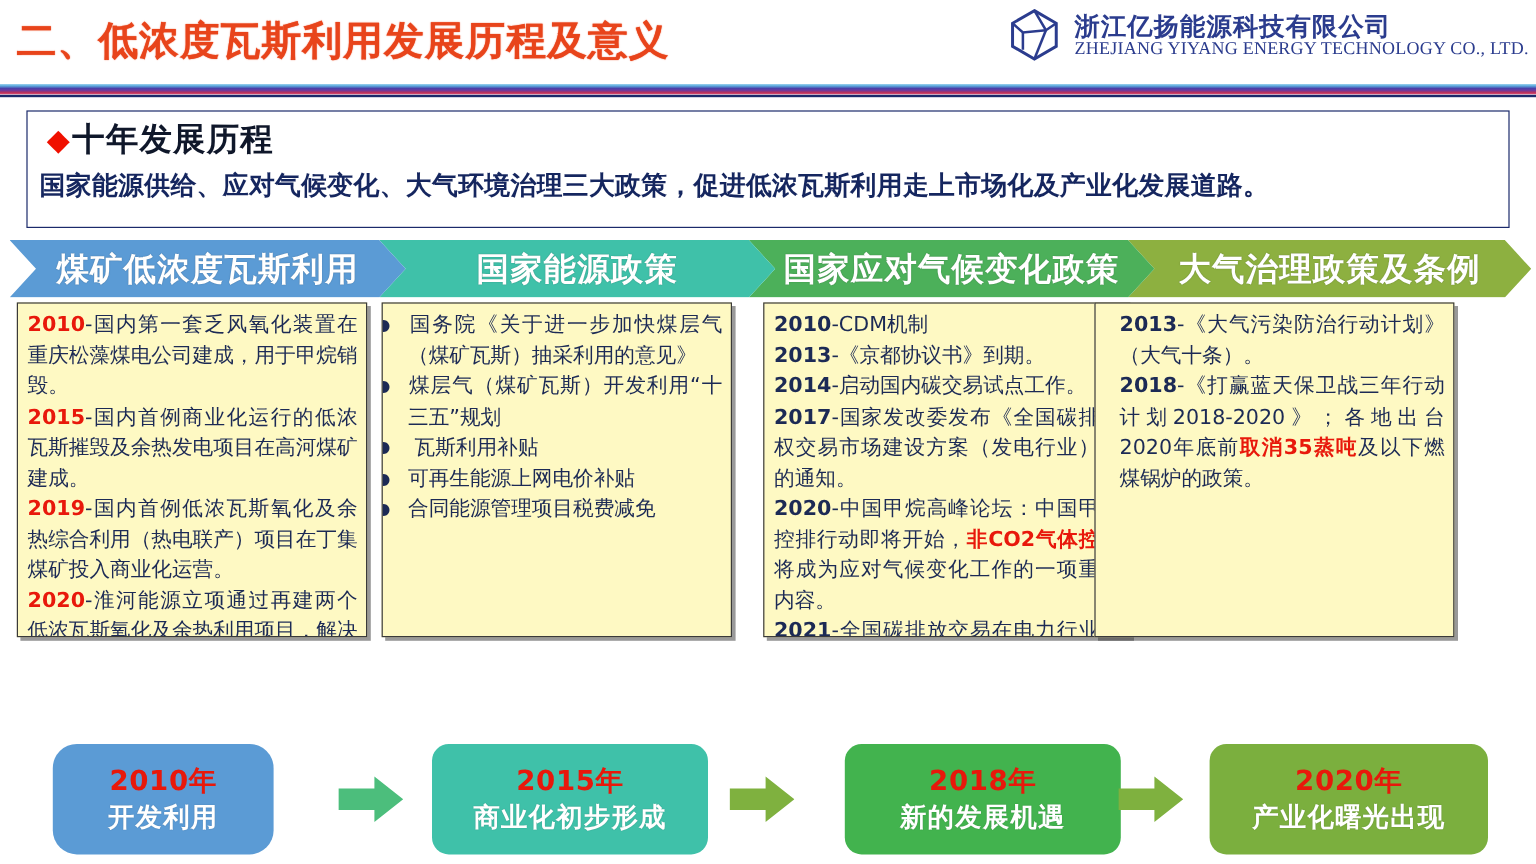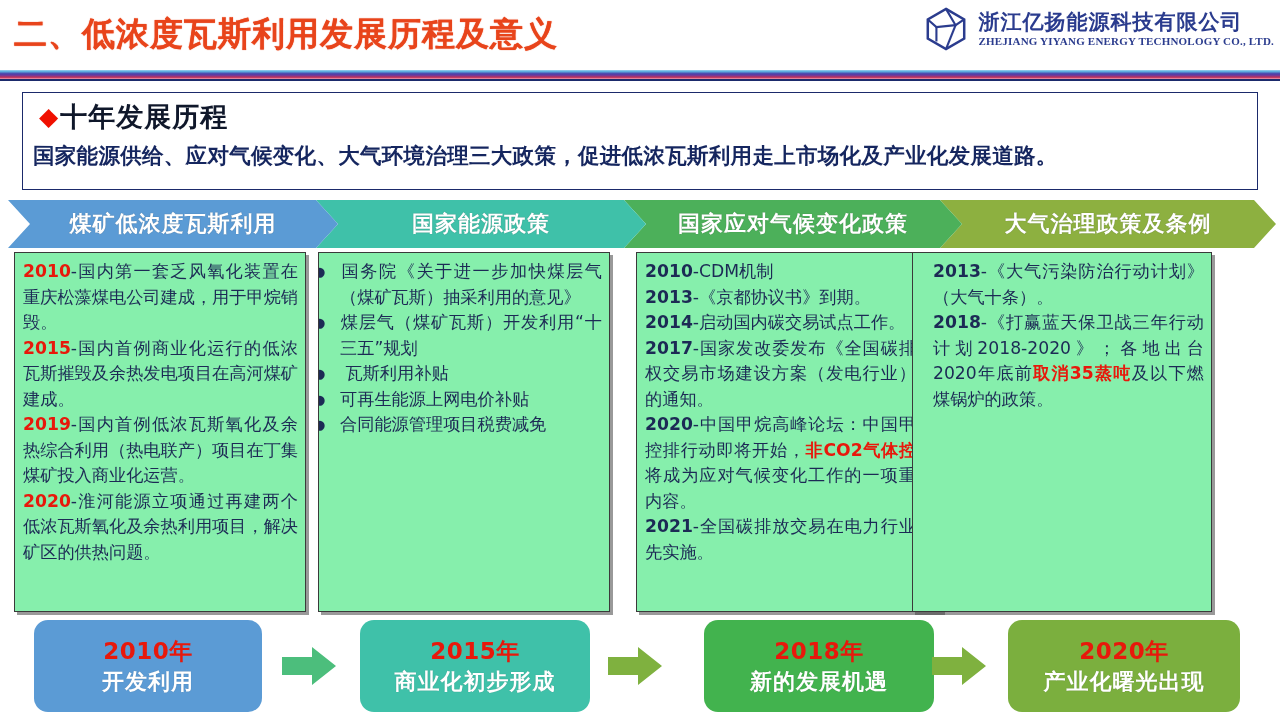--- a/index.html
+++ b/index.html
@@ -17,47 +17,47 @@
   .hdr-title{
     position:absolute;left:14px;top:8px;
     font-size:33px;font-weight:bold;color:#E8441B;
     letter-spacing:1px;line-height:52px;white-space:nowrap;
     text-shadow:0 0 1px #E8441B;
   }
   .logo-wrap{position:absolute;right:6px;top:6px;display:flex;align-items:center;gap:10px;}
   .logo-mark{width:46px;height:46px;flex:0 0 46px;}
   .logo-text{display:flex;flex-direction:column;justify-content:center;}
   .logo-cn{font-size:21px;font-weight:bold;color:#2B3C8E;letter-spacing:1px;line-height:24px;white-space:nowrap;}
-  .logo-en{font-size:11px;font-weight:bold;color:#2B3C8E;letter-spacing:.2px;line-height:14px;
+  .logo-en{font-size:15px;font-weight:normal;color:#2B3C8E;letter-spacing:.2px;line-height:14px;
            font-family:"Liberation Serif","DejaVu Serif",serif;white-space:nowrap;}
 
   
   .hdr-rule{position:absolute;left:0;top:70px;width:1280px;height:9px;
     background:linear-gradient(to bottom,#9fd3ee 0%,#5aa9dd 18%,#4b3fa8 42%,#6b3aa0 58%,#b5325f 78%,#d9496f 92%,#ffffff 100%);}
   .hdr-rule2{position:absolute;left:0;top:79px;width:1280px;height:2px;background:#1b2a6b;}
 
   
   .panel{position:absolute;left:22px;top:92px;width:1236px;height:98px;
          background:#fff;border:1.5px solid #1b2a6b;box-sizing:border-box;}
   .panel-h{position:absolute;left:16px;top:6px;display:flex;align-items:center;gap:2px;}
   .diamond{color:#F01000;font-size:25px;line-height:34px;}
   .panel-h-txt{color:#0f172a;font-size:27px;font-weight:bold;line-height:36px;letter-spacing:1px;}
   .panel-sub{position:absolute;left:10px;top:48px;width:1210px;
              color:#15265F;font-size:21.5px;font-weight:bold;letter-spacing:.3px;line-height:30px;white-space:nowrap;}
 
   
   .chevs{position:absolute;left:8px;top:200px;width:1268px;height:48px;}
   .chev{position:absolute;top:0;height:48px;display:flex;align-items:center;justify-content:center;
         clip-path:polygon(0 0, calc(100% - 22px) 0, 100% 50%, calc(100% - 22px) 100%, 0 100%, 22px 50%);}
-  .chev span{color:#ffffff;font-size:22px;font-weight:bold;letter-spacing:1px;
+  .chev span{color:#ffffff;font-size:27px;font-weight:bold;letter-spacing:1px;
              text-shadow:0 0 1px rgba(0,0,0,.35);white-space:nowrap;}
 
   
   .cards{position:absolute;left:0;top:252px;width:1280px;height:366px;}
-  .card{position:absolute;top:0;height:360px;background:#86efac;
+  .card{position:absolute;top:0;height:279px;background:#fef9c3;
         border:1.4px solid #3a3a3a;box-sizing:border-box;
         box-shadow:3px 3px 0 rgba(70,70,70,.55);
         padding:6px 7px 6px 8px;overflow:hidden;}
   .card p{margin:0;color:#1C2A55;font-size:17.2px;line-height:25.5px;letter-spacing:0px;
           text-align:justify;text-justify:inter-ideograph;}
   .yr-red{color:#E8180B;font-weight:bold;}
   .yr-dk{color:#1C2A55;font-weight:bold;}
   .hl-red{color:#E8180B;font-weight:bold;}
   .bullet{display:inline-block;width:13px;color:#1C2A55;font-size:13px;vertical-align:1px;}
 
@@ -143,21 +143,21 @@
         <p><span class="yr-dk">2020</span><span>-中国甲烷高峰论坛：中国甲烷控排行动即将开始，</span><span class="hl-red">非CO2气体控制</span><span>将成为应对气候变化工作的一项重点内容。</span></p>
         <p><span class="yr-dk">2021</span><span>-全国碳排放交易在电力行业率先实施。</span></p>
       </div>
       <div class="card" style="left: 912px; width: 300px; padding-left: 20px;">
         <p><span class="yr-dk">2013</span><span>-《大气污染防治行动计划》（大气十条）。</span></p>
         <p><span class="yr-dk">2018</span><span>-《打赢蓝天保卫战三年行动计划2018-2020》；各地出台2020年底前</span><span class="hl-red">取消35蒸吨</span><span>及以下燃煤锅炉的政策。</span></p>
       </div>
     </div>
 
   <div class="bottom">
-      <div class="pill" style="left: 34px; width: 228px; background: rgb(91, 155, 213);">
+      <div class="pill" style="left: 44px; width: 184px; background: rgb(91, 155, 213); border-radius: 20px;">
         <div class="yr">2010年</div>
         <div class="lb">开发利用</div>
       </div>
       <div class="pill" style="left: 360px; width: 230px; background: rgb(63, 193, 169);">
         <div class="yr">2015年</div>
         <div class="lb">商业化初步形成</div>
       </div>
       <div class="pill" style="left: 704px; width: 230px; background: rgb(66, 179, 78);">
         <div class="yr">2018年</div>
         <div class="lb">新的发展机遇</div>

